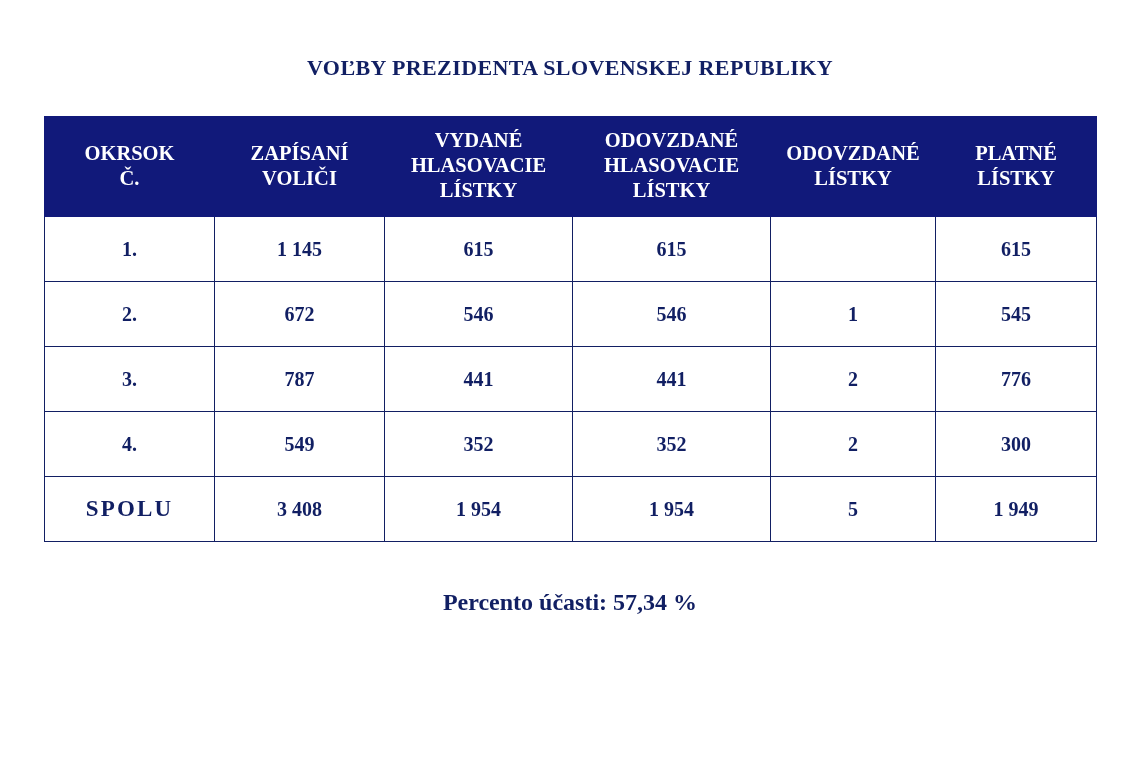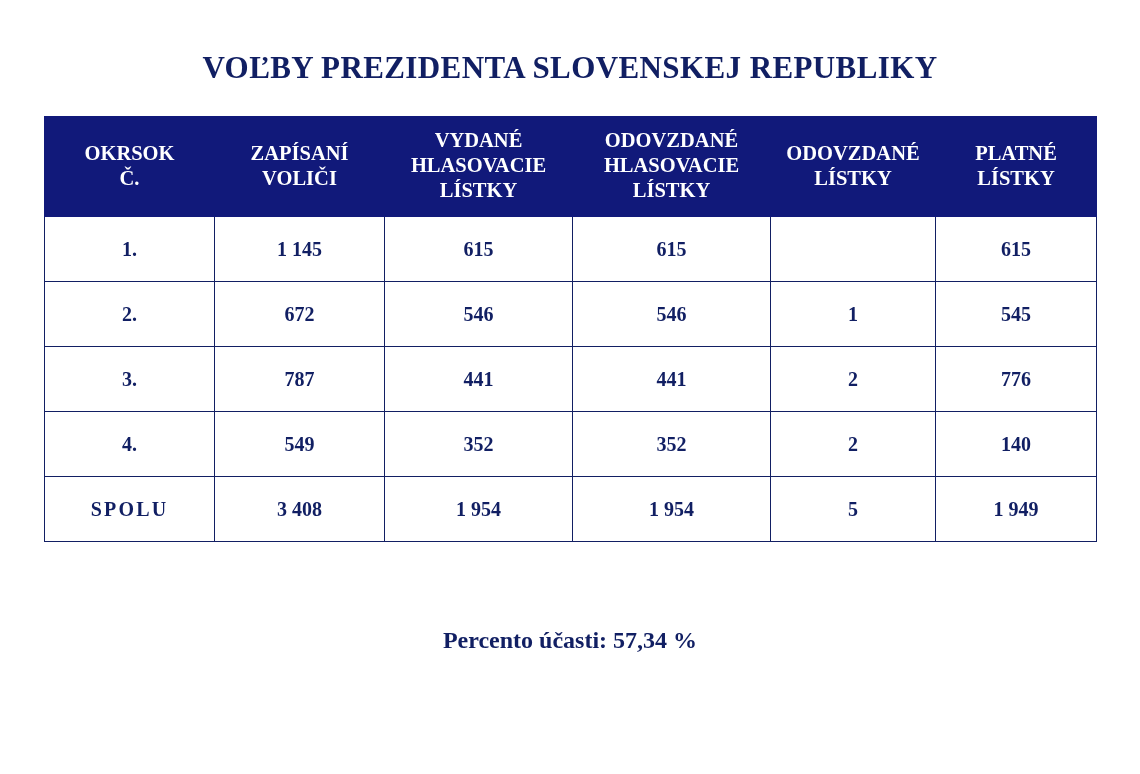--- a/index.html
+++ b/index.html
@@ -19,21 +19,21 @@
     width: 1140px;
     height: 774px;
     box-sizing: border-box;
   }
   .title-block {
     text-align: center;
     padding-top: 48px;
   }
   .title-line {
     font-weight: bold;
-    font-size: 31px;
+    font-size: 22px;
     line-height: 39px;
     letter-spacing: 0.4px;
     color: #111f63;
   }
   .table-wrap {
     margin-top: 29px;
     padding-left: 44px;
     padding-right: 44px;
   }
   table.results {
@@ -59,30 +59,30 @@
     font-size: 20px;
     color: #111f63;
     height: 62px;
     vertical-align: middle;
   }
   table.results td.label-cell {
     letter-spacing: 0px;
   }
   table.results tr.total-row td.label-cell {
     letter-spacing: 2.2px;
-    font-size: 20px;
+    font-size: 23px;
   }
   col.c0 { width: 170px; }
   col.c1 { width: 170px; }
   col.c2 { width: 188px; }
   col.c3 { width: 198px; }
   col.c4 { width: 165px; }
   col.c5 { width: 161px; }
   .footer {
-    margin-top: 85px;
+    margin-top: 47px;
     text-align: center;
     font-weight: bold;
     font-size: 24px;
     color: #111f63;
   }
 </style>
 </head>
 <body>
 
 <div class="page">
@@ -155,21 +155,21 @@
           <td>441</td>
           <td>2</td>
           <td>776</td>
         </tr>
         <tr>
           <td class="label-cell">4.</td>
           <td>549</td>
           <td>352</td>
           <td>352</td>
           <td>2</td>
-          <td>140</td>
+          <td>300</td>
         </tr>
         <tr class="total-row">
           <td class="label-cell">SPOLU</td>
           <td>3 408</td>
           <td>1 954</td>
           <td>1 954</td>
           <td>5</td>
           <td>1 949</td>
         </tr>
       </tbody>

